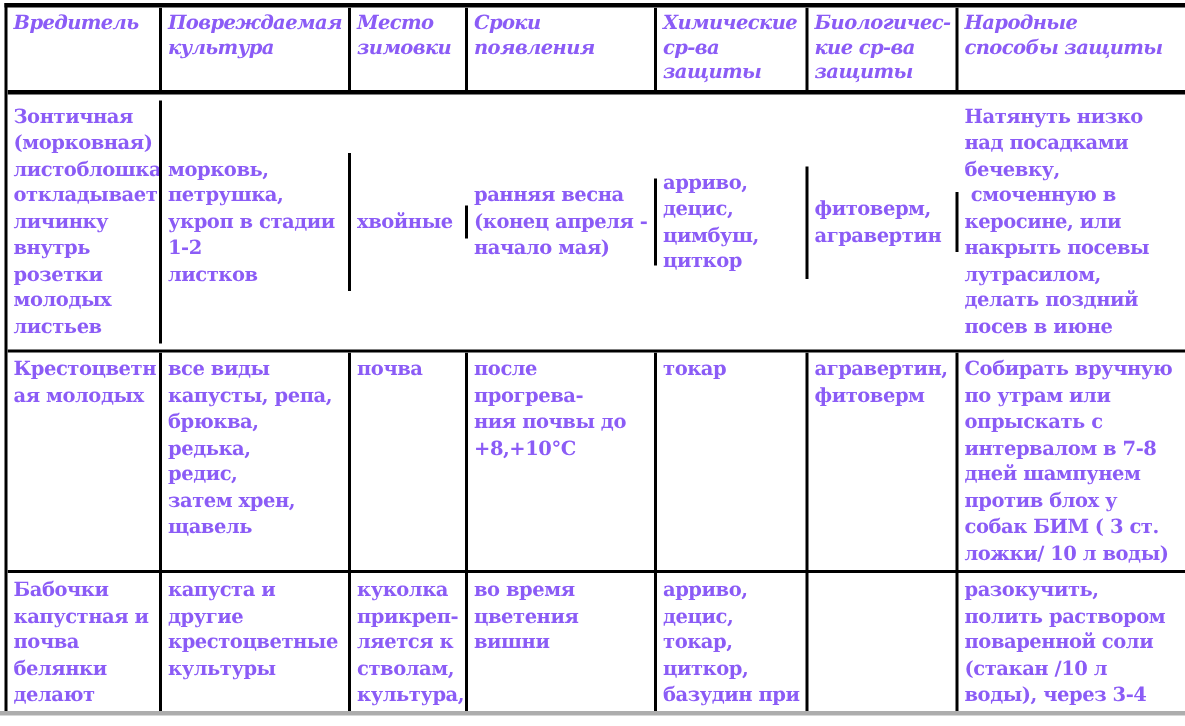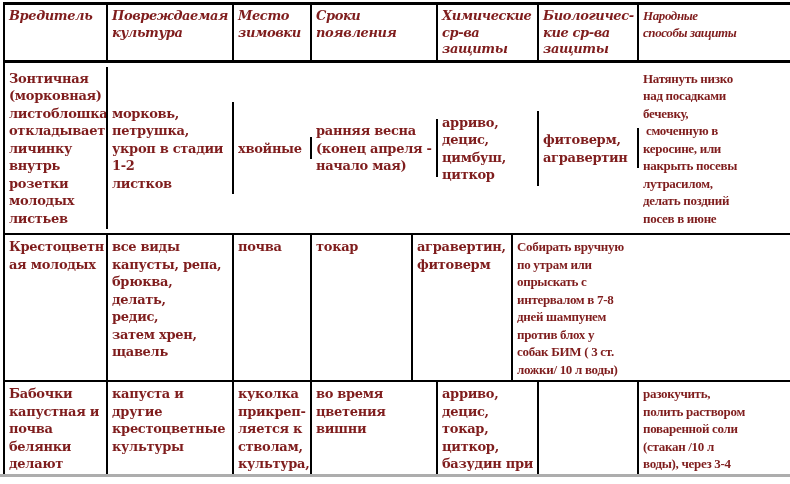--- a/index.html
+++ b/index.html
@@ -32,31 +32,31 @@
   .trow.r2 { height: 147px; }
   .trow.r3 { flex: 1; border-bottom: none; }
   .cell {
     flex: none;
     border-right: 2px solid #000;
     padding: 3px 4px 2px 4px;
     font-size: 13px;
     font-weight: bold;
     line-height: 17.5px;
     letter-spacing: -0.3px;
-    color: #7f1d1d;
+    color: #8b5cf6;
     white-space: pre-line;
     overflow: hidden;
   }
   .c1 { width: 103px; }
   .c2 { width: 126px; }
   .c3 { width: 78px; }
   .c4 { width: 126px; }
   .c5 { width: 101px; }
   .c6 { width: 100px; }
-  .c7 { flex: 1; border-right: none; font-family: Liberation Serif, serif; }
+  .c7 { flex: 1; border-right: none; }
   .header-row .cell {
     font-style: italic;
     font-size: 13px;
     line-height: 16.5px;
     letter-spacing: -0.4px;
   }
   .bottom-rule {
     position: absolute;
     left: 0; top: 474px;
     width: 790px; height: 3px;
@@ -120,25 +120,28 @@
 лутрасилом,
 делать поздний
 посев в июне</div>
   </div>
 
   <div class="trow r2">
     <div class="cell c1">Крестоцветн
 ая молодых</div>
     <div class="cell c2">все виды
 капусты, репа,
-брюква, делать,
+брюква, редька,
 редис,
 затем хрен,
 щавель</div>
     <div class="cell c3">почва</div>
+    <div class="cell c4">после прогрева-
+ния почвы до
++8,+10°С</div>
     <div class="cell c5">токар</div>
     <div class="cell c6">агравертин,
 фитоверм</div>
     <div class="cell c7">Собирать вручную
 по утрам или
 опрыскать с
 интервалом в 7-8
 дней шампунем
 против блох у
 собак БИМ ( 3 ст.

